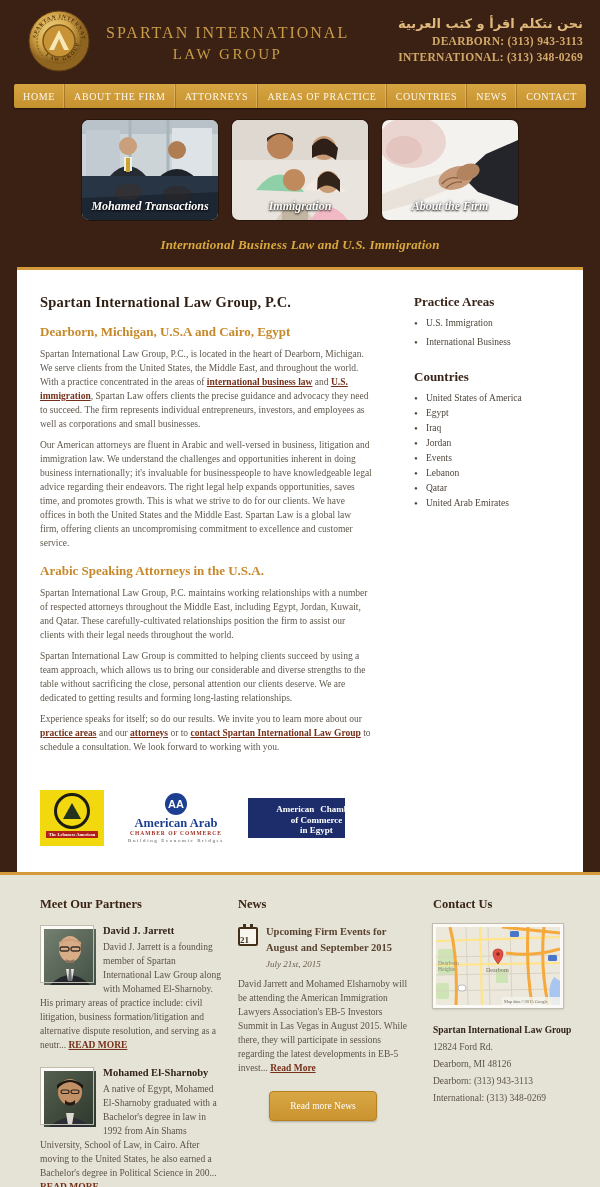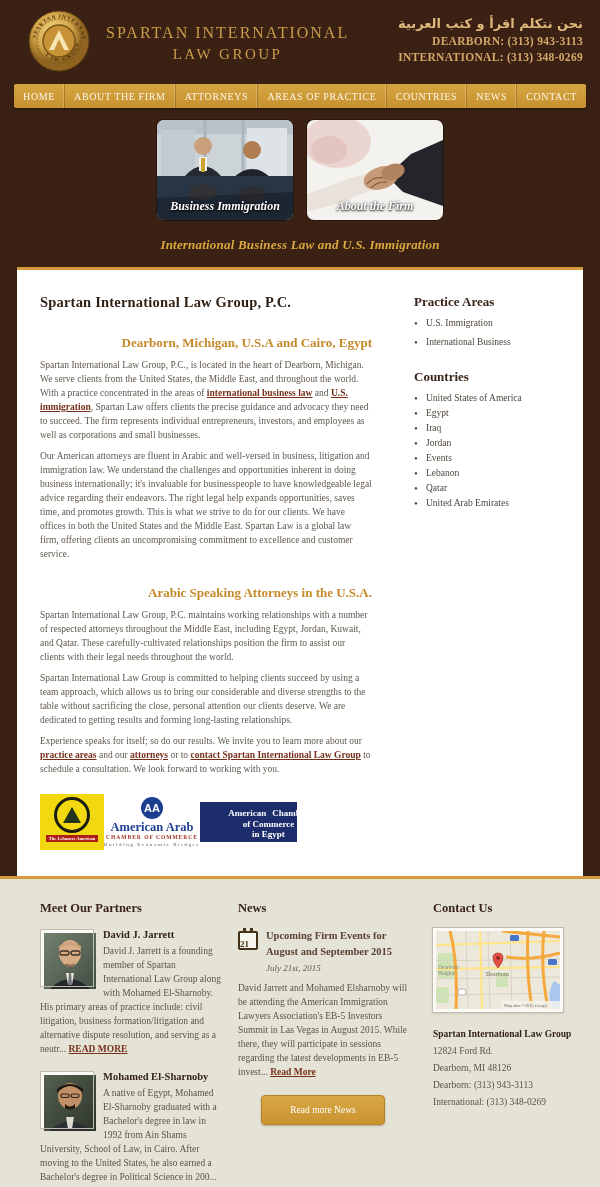--- a/index.html
+++ b/index.html
@@ -34,34 +34,34 @@
   .card .cap { position:absolute; bottom:6px; left:0; right:0; text-align:center; color:#fff;
                font-size:12px; font-style:italic; font-weight:bold;
                text-shadow:0 1px 2px rgba(0,0,0,.85), 0 0 3px rgba(0,0,0,.6); }
   .tagline { text-align:center; margin:17px 0 0; color:#d9a83e; font-size:13px; font-style:italic; font-weight:bold; letter-spacing:.2px; }
 
   
   .main-card { margin:14px 17px 0; background:#ffffff; border-top:3px solid #d49a3a;
                padding:24px 22px 26px 23px; display:flex; }
   .content-col { width:332px; flex:0 0 332px; }
   h1.page-title { font-size:14.5px; color:#2f1f15; letter-spacing:.2px; }
-  h2.gold { font-size:13px; color:#c6892a; margin:24px 0 5px;text-align:right; }
+  h2.gold { font-size:13px; color:#c6892a; margin:13px 0 5px; }
   .content-col p { font-size:9.5px; line-height:14px; color:#5f574c; margin:7px 0; }
   .content-col a.inline-link { color:#76301a; font-weight:bold; text-decoration:underline; cursor:pointer; }
 
   .side-col { margin-left:42px; width:150px; }
   .side-col h3 { font-size:13px; color:#3a251a; margin-bottom:8px; }
   .side-col ul { list-style:none; margin:0 0 22px; }
   .side-col li { font-size:9.5px; color:#4f463c; padding-left:12px; position:relative; cursor:pointer; }
   .side-col .pa li { margin-bottom:9px; }
   .side-col .cn li { margin-bottom:5px; }
   .side-col li::before { content:"•"; position:absolute; left:0; top:-1px; color:#4f463c; font-size:11px; }
 
   
-  .logos { display:flex; align-items:center; margin-top:18px; }
+  .logos { display:flex; align-items:center; gap:24px; margin-top:36px; }
   .logo-leb { width:64px; height:56px; background:#f2d90f; position:relative; cursor:pointer;
               display:flex; flex-direction:column; align-items:center; }
   .logo-leb .ring { width:36px; height:36px; margin-top:3px; border:3px solid #1c1c10; border-radius:50%;
                     display:flex; align-items:center; justify-content:center; background:#f2d90f; }
   .logo-leb .cedar { width:0; height:0; border-left:9px solid transparent; border-right:9px solid transparent;
                      border-bottom:16px solid #23331c; }
   .logo-leb .band { margin-top:2px; background:#b01f17; color:#fff; font-size:4.5px; font-weight:bold;
                     padding:1px 3px; white-space:nowrap; }
   .logo-aacc { width:96px; text-align:center; cursor:pointer; }
   .logo-aacc .aa { width:22px; height:22px; border-radius:50%; background:#1d3f92; color:#fff; margin:0 auto 2px;
@@ -87,21 +87,21 @@
   .partner { margin-bottom:14px; font-size:9.5px; line-height:14px; color:#5c5349; overflow:hidden; }
   .partner .photo { float:left; width:52px; height:56px; border:3px solid #fbfaf6; outline:1px solid #c2bcae;
                     margin:2px 10px 4px 1px; cursor:pointer; }
   .partner .photo svg { display:block; }
   .partner .pname { font-size:10.5px; font-weight:bold; color:#33241a; margin-bottom:2px;padding-left:36px; }
   a.read-more { color:#76301a; font-weight:bold; text-decoration:underline; cursor:pointer; font-size:9.5px;margin-top:16px; }
 
   .btn { display:inline-block; background:linear-gradient(#d8a743,#ca9330); color:#fff; font-size:9.5px;
          padding:9px 13px; border-radius:4px; border:1px solid #b5821f; cursor:pointer; text-align:center;
          box-shadow:0 1px 2px rgba(0,0,0,.25); }
-  .btn-news { display:block; width:124px; margin:16px auto 0; }
+  .btn-news { display:block; width:108px; margin:16px auto 0; }
 
   .news-head { display:flex; gap:8px; }
   .cal { flex:0 0 20px; width:20px; height:19px; background:#f8f5ec; border:2px solid #433019; border-radius:2px;
          position:relative; margin-top:3px; text-align:left; }
   .cal::before, .cal::after { content:""; position:absolute; top:-5px; width:3px; height:5px; background:#433019; }
   .cal::before { left:3px; } .cal::after { right:3px; }
   .cal span { font-size:9px; font-weight:bold; color:#433019; line-height:17px; }
   .news-title { font-size:10.5px; font-weight:bold; color:#5a4330; line-height:1.5; cursor:pointer; }
   .news-date { font-size:9px; font-style:italic; color:#6a5d4e; margin:3px 0 8px 28px; }
   .news-body { font-size:9.5px; line-height:14px; color:#5c5349; }
@@ -172,21 +172,40 @@
           <path d="M 28,56 Q 46,36 64,56 Z" fill="#262a33"></path>
           <rect x="42" y="37" width="8" height="14" fill="#f2efe8"></rect>
           <rect x="44" y="38" width="4" height="14" fill="#c9a42e"></rect>
           <circle cx="95" cy="30" r="9" fill="#b07d52"></circle>
           <path d="M 76,58 Q 95,40 114,58 Z" fill="#1e222b"></path>
           <path d="M 0,56 L 136,56 L 136,100 L 0,100 Z" fill="#1d2733"></path>
           <path d="M 0,56 L 136,56 L 136,72 L 0,78 Z" fill="#2c3a4a" opacity=".8"></path>
           <ellipse cx="46" cy="72" rx="14" ry="8" fill="#3a2e28" opacity=".5"></ellipse>
           <ellipse cx="95" cy="74" rx="14" ry="8" fill="#2e2622" opacity=".5"></ellipse>
         </svg>
-        <div class="cap">Business Immigration</div>
+        <div class="cap">Mohamed Transactions</div>
+      </div>
+      <div class="card">
+        <svg width="136" height="100" viewBox="0 0 136 100">
+          <rect width="136" height="100" fill="#e9e4dd"></rect>
+          <rect x="0" y="0" width="136" height="40" fill="#ded8d0"></rect>
+          <circle cx="48" cy="26" r="13" fill="#ba8458"></circle>
+          <path d="M 35,22 Q 48,6 61,22 L 61,18 Q 48,8 35,18 Z" fill="#3a2a1e"></path>
+          <path d="M 24,70 Q 48,38 72,72 Z" fill="#8fd0a8"></path>
+          <circle cx="92" cy="28" r="12" fill="#c99b74"></circle>
+          <path d="M 80,26 Q 92,10 106,28 L 104,40 Q 92,30 80,38 Z" fill="#2e2018"></path>
+          <path d="M 72,70 Q 92,42 114,72 Z" fill="#f3eae4"></path>
+          <circle cx="62" cy="60" r="11" fill="#c08a5c"></circle>
+          <path d="M 44,100 Q 62,72 82,100 Z" fill="#d8cfc2"></path>
+          <rect x="50" y="84" width="26" height="16" fill="#b9aa93" opacity=".7"></rect>
+          <circle cx="96" cy="62" r="11" fill="#c79a72"></circle>
+          <path d="M 86,58 Q 96,44 108,60 L 108,72 Q 96,60 85,70 Z" fill="#33241a"></path>
+          <path d="M 78,100 Q 96,74 116,100 Z" fill="#f0b9c4"></path>
+        </svg>
+        <div class="cap">Immigration</div>
       </div>
       <div class="card">
         <svg width="136" height="100" viewBox="0 0 136 100">
           <rect width="136" height="100" fill="#f4f2ef"></rect>
           <ellipse cx="30" cy="22" rx="34" ry="26" fill="#e8cdc8" opacity=".8"></ellipse>
           <ellipse cx="22" cy="30" rx="18" ry="14" fill="#dfb9b4" opacity=".6"></ellipse>
           <path d="M 136,20 L 136,86 L 96,72 L 80,56 L 104,34 Z" fill="#23252a"></path>
           <path d="M 0,74 L 44,58 L 66,52 L 70,68 L 30,84 L 0,92 Z" fill="#e9e2da"></path>
           <ellipse cx="74" cy="58" rx="18" ry="11" fill="#c69a79" transform="rotate(-18 74 58)"></ellipse>
           <ellipse cx="86" cy="52" rx="12" ry="8" fill="#b2835f" transform="rotate(-20 86 52)"></ellipse>

